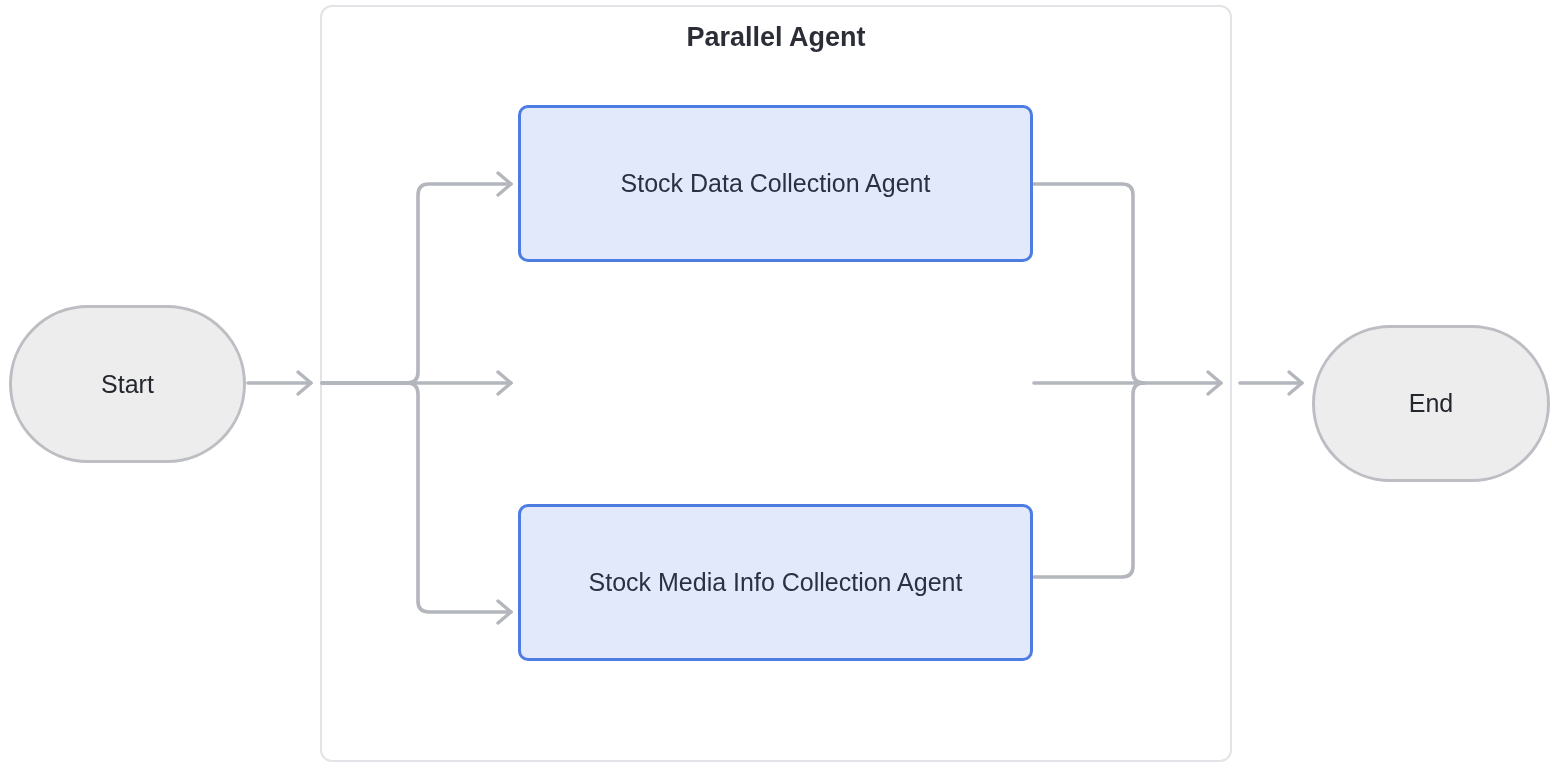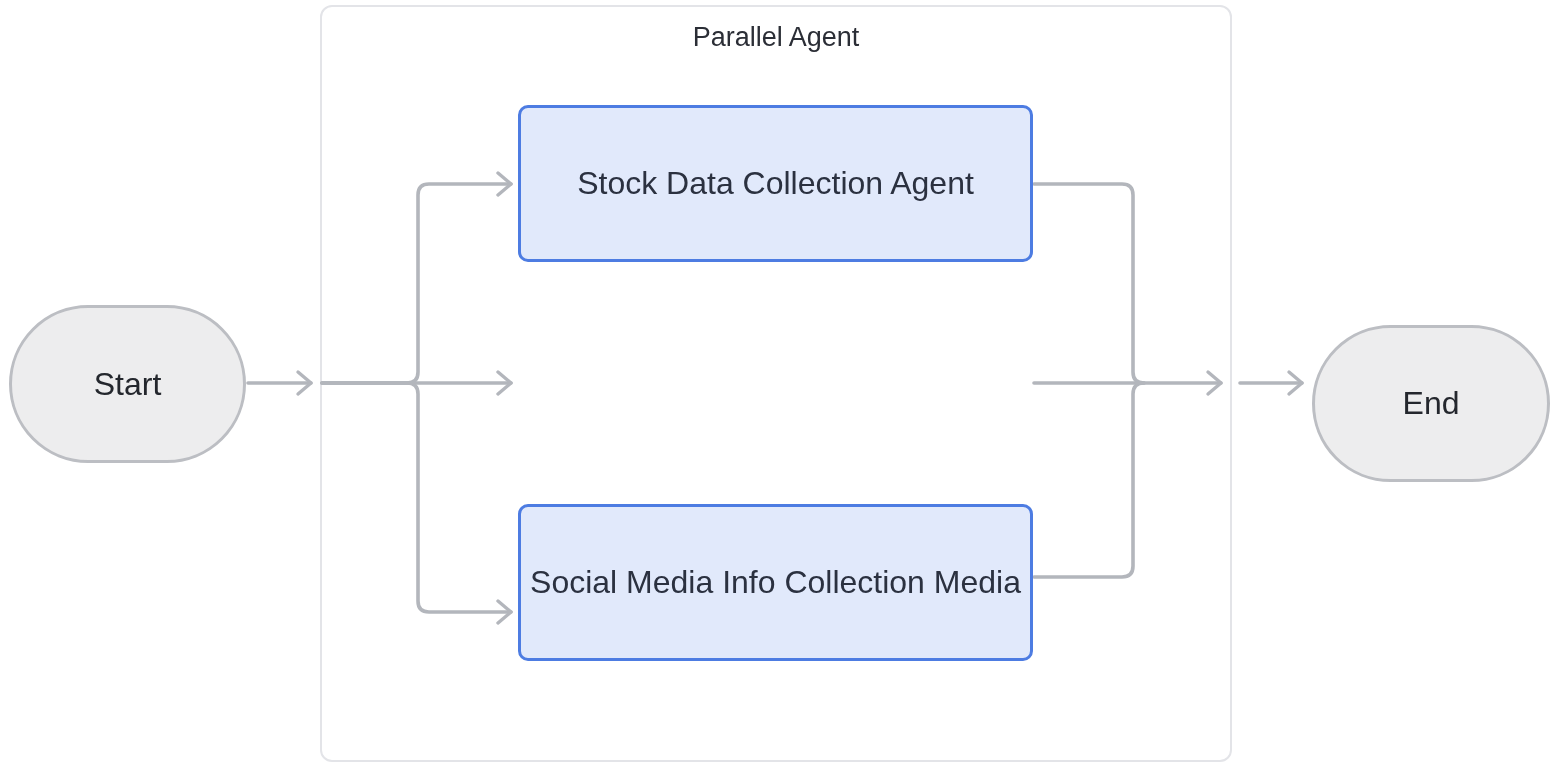--- a/index.html
+++ b/index.html
@@ -27,40 +27,40 @@
     border-radius: 12px;
     box-sizing: border-box;
   }
   .subgraph-title {
     position: absolute;
     left: 0;
     top: 15px;
     width: 100%;
     text-align: center;
     font-size: 27px;
-    font-weight: normal;
+    font-weight: bold;
     color: #2b2e36;
   }
   
   svg.edges {
     position: absolute;
     left: 0;
     top: 0;
     width: 1552px;
     height: 769px;
     pointer-events: none;
   }
   
   .node {
     position: absolute;
     display: flex;
     align-items: center;
     justify-content: center;
     box-sizing: border-box;
-    font-size: 32px;
+    font-size: 25px;
     text-align: center;
   }
   .stadium {
     background: #ededee;
     border: 3px solid #bcbec3;
     border-radius: 80px;
     color: #24272d;
   }
   .node-start { left: 9px;    top: 305px; width: 237px; height: 158px; }
   .node-end   { left: 1312px; top: 305px; width: 238px; height: 157px; margin-top: 20px; }
@@ -107,20 +107,20 @@
   <div class="node stadium node-start">
     <span>Start</span>
   </div>
 
   <div class="node agent-box agent-stock">
     <span>Stock Data Collection Agent</span>
   </div>
 
 
   <div class="node agent-box agent-social">
-    <span>Social Media Info Collection Media</span>
+    <span>Stock Media Info Collection Agent</span>
   </div>
 
   <div class="node stadium node-end">
     <span>End</span>
   </div>
 
 </div>
 
 </body></html>

